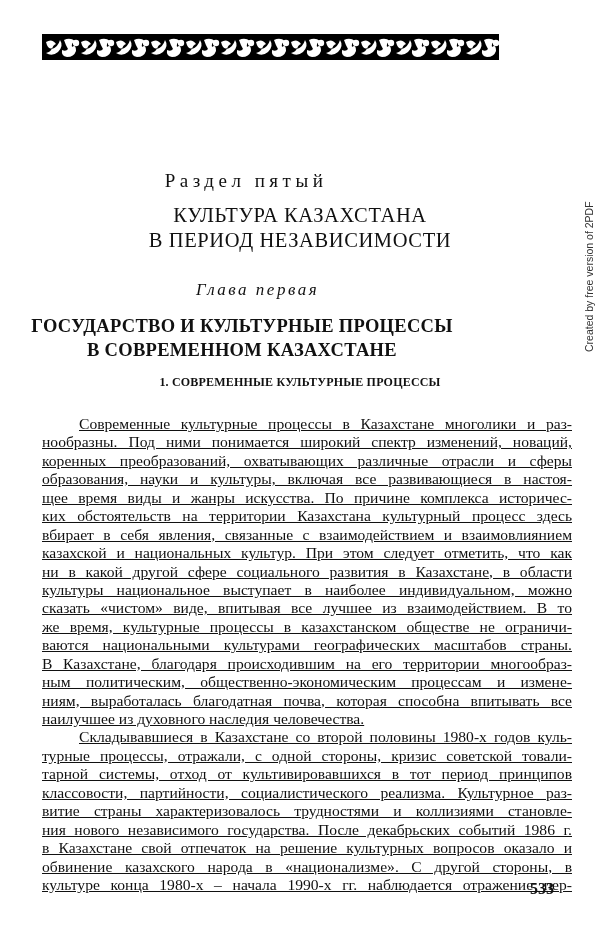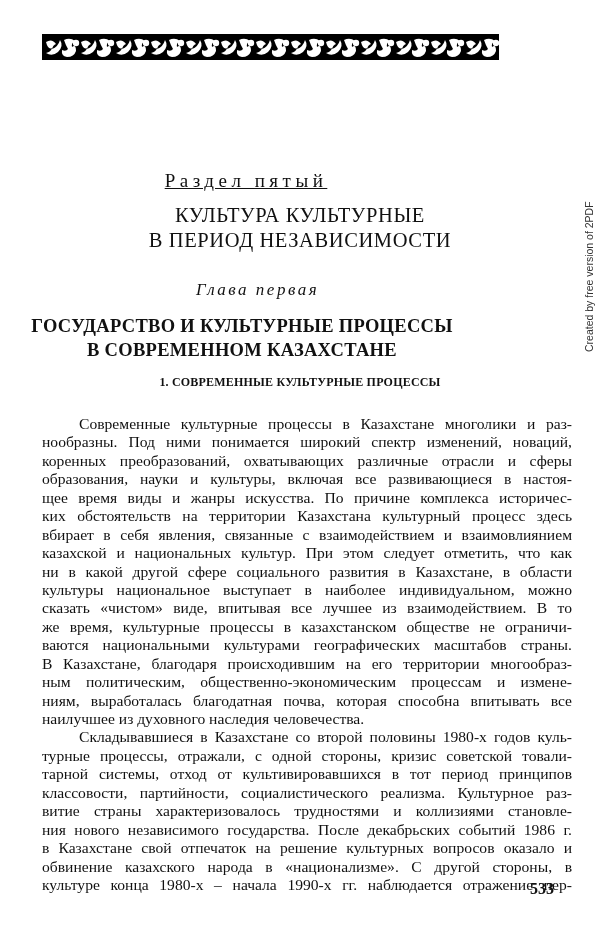--- a/index.html
+++ b/index.html
@@ -1,23 +1,23 @@
 <!DOCTYPE html>
 <html><head>
 <meta charset="utf-8">
 <style>
   html, body { margin: 0; padding: 0; background: #ffffff; }
   body { width: 600px; height: 949px; position: relative; overflow: hidden; color: #111; font-family: "Liberation Serif", "DejaVu Serif", serif; }
   .ornament { position: absolute; left: 42px; top: 34px; width: 457px; height: 26px; }
-  .part { position: absolute; left: 0; width: 492px; top: 170px; text-align: center; font-size: 19px; letter-spacing: 4.5px; text-decoration: underline; }
+  .part { position: absolute; left: 0; width: 492px; top: 170px; text-align: center; font-size: 19px; letter-spacing: 4.5px; }
   .sec-title { position: absolute; left: 0; width: 600px; top: 203px; text-align: center; font-size: 20.5px; line-height: 25px; letter-spacing: 0.6px; }
   .chapter { position: absolute; left: 0; width: 515px; top: 280px; text-align: center; font-size: 17px; font-style: italic; letter-spacing: 2.5px; }
   .ch-title { position: absolute; left: 0; width: 484px; top: 314px; text-align: center; font-size: 18.5px; font-weight: bold; line-height: 24px; letter-spacing: 0.3px; }
   .subsec { position: absolute; left: 0; width: 600px; top: 375px; text-align: center; font-size: 12px; font-weight: bold; letter-spacing: 0.2px; }
-  .body { position: absolute; left: 42px; top: 415px; width: 530px; font-size: 15.6px; line-height: 18.45px; }
+  .body { position: absolute; left: 42px; top: 415px; width: 530px; font-size: 15.6px; line-height: 18.45px; text-decoration: underline; }
   .line { display: block; white-space: nowrap; text-align: justify; text-align-last: justify; height: 18.45px; }
   .line.last { text-align-last: left; }
   .line.indent { padding-left: 37px; }
   .pagenum { position: absolute; left: 530px; top: 880px; font-size: 16px; font-weight: bold; }
   .watermark { position: absolute; left: 583px; top: 352px; transform: rotate(-90deg); transform-origin: 0 0; font-family: "Liberation Sans", "DejaVu Sans", sans-serif; font-size: 10.5px; color: #333; white-space: nowrap; }
 </style>
 </head>
 <body>
 
 <svg class="ornament" viewBox="0 0 457 26" preserveAspectRatio="none">
@@ -48,21 +48,21 @@
       <path d="M389 8 q6 -4 10 2 q-3 1 -4 5 q6 -2 8 -9 q4 6 -2 12 q-6 5 -12 1 q5 -1 6 -5 q-4 2 -6 -6 z M407 6 q6 -3 11 1 q-4 2 -3 6 q4 -3 4 4 q-2 6 -9 6 q-6 -1 -5 -7 q4 2 6 -1 q-2 -3 -4 -9 z"></path>
       <circle cx="419" cy="9" r="3.2"></circle>
       <path d="M424 8 q6 -4 10 2 q-3 1 -4 5 q6 -2 8 -9 q4 6 -2 12 q-6 5 -12 1 q5 -1 6 -5 q-4 2 -6 -6 z M442 6 q6 -3 11 1 q-4 2 -3 6 q4 -3 4 4 q-2 6 -9 6 q-6 -1 -5 -7 q4 2 6 -1 q-2 -3 -4 -9 z"></path>
       <circle cx="454" cy="9" r="3.2"></circle>
     </g>
 </svg>
 
 <div class="part">Раздел пятый</div>
 
 <div class="sec-title">
-  <div>КУЛЬТУРА КУЛЬТУРНЫЕ</div>
+  <div>КУЛЬТУРА КАЗАХСТАНА</div>
   <div>В ПЕРИОД НЕЗАВИСИМОСТИ</div>
 </div>
 
 <div class="chapter">Глава первая</div>
 
 <div class="ch-title">
   <div>ГОСУДАРСТВО И КУЛЬТУРНЫЕ ПРОЦЕССЫ</div>
   <div>В СОВРЕМЕННОМ КАЗАХСТАНЕ</div>
 </div>
 

